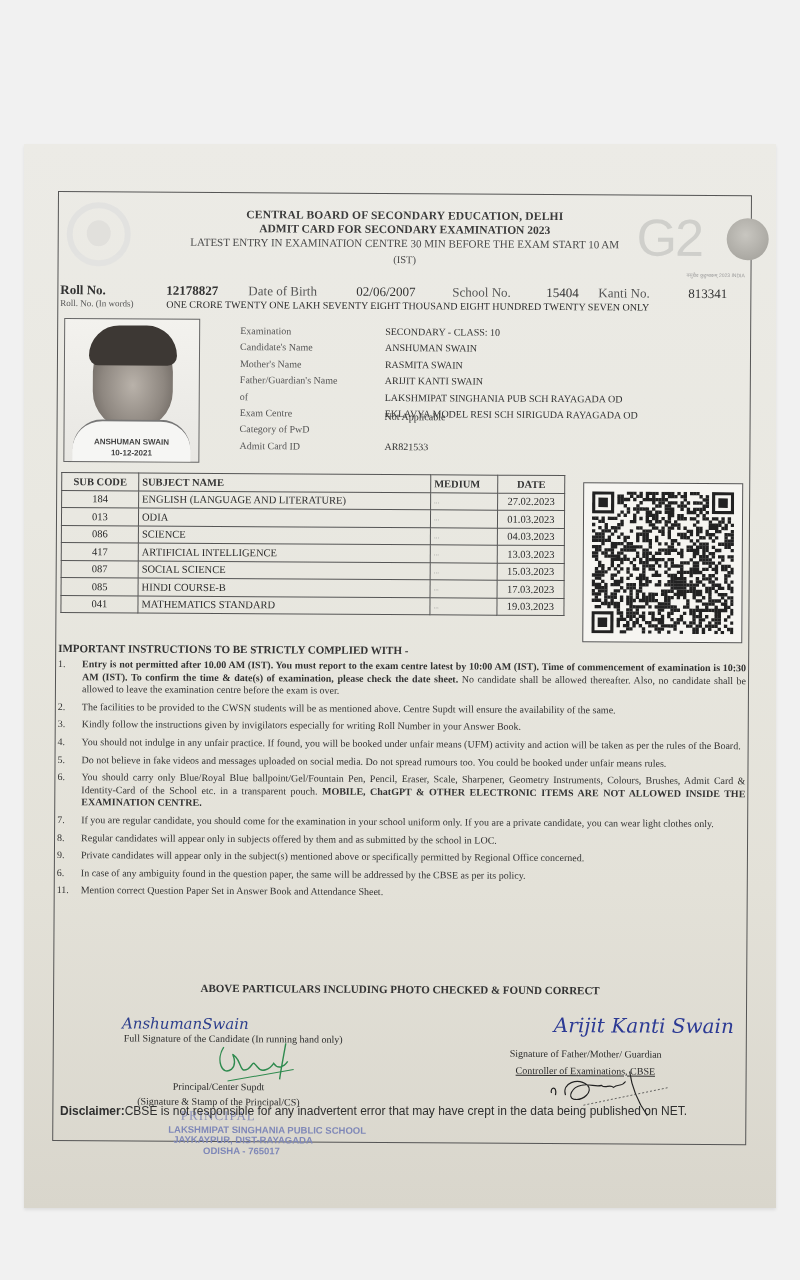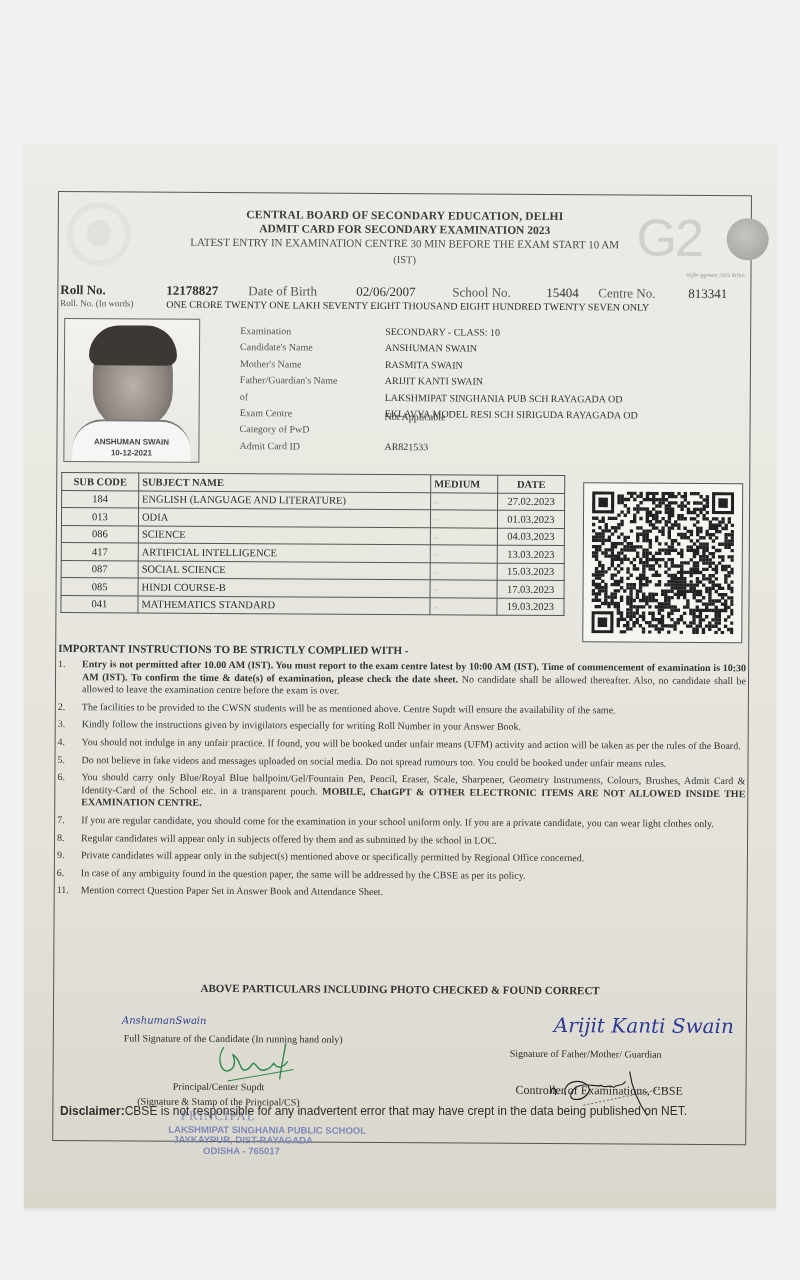--- a/index.html
+++ b/index.html
@@ -66,33 +66,33 @@
   .qr { position:absolute; left:526px; top:287px; width:158px; height:158px; border:1px solid #555; background:#f6f5f1; }
   .qr svg { position:absolute; left:8px; top:8px; }
 
   .instr-title { position:absolute; left:2px; top:450px; font-size:11px; font-weight:bold; color:#333; }
   .instr { position:absolute; left:2px; top:466px; width:688px; font-size:10px; color:#333; line-height:12.6px; }
   .instr .it { position:relative; padding-left:24px; margin-bottom:5px; text-align:justify; }
   .instr .num { position:absolute; left:0; top:0; }
   .instr .bold { font-weight:bold; }
   .confirm { position:absolute; left:0; width:692px; top:789px; text-align:center; font-size:11px; font-weight:bold; color:#333; }
 
-  .sig-cand { position:absolute; left:68px; top:822px; font-family:"DejaVu Serif", serif; font-style:italic; font-size:10px; color:#2c3e8c; }
+  .sig-cand { position:absolute; left:68px; top:822px; font-family:"DejaVu Serif", serif; font-style:italic; font-size:15px; color:#2c3e8c; }
   .sig-cand-lbl { position:absolute; left:70px; top:840px; font-size:10px; }
   .sig-principal { position:absolute; left:160px; top:846px; }
   .principal-lbl { position:absolute; left:0; width:330px; top:888px; text-align:center; font-size:10px; }
   .principal-lbl2 { position:absolute; left:0; width:330px; top:903px; text-align:center; font-size:10px; }
   .stamp1 { position:absolute; left:0; width:330px; top:915px; text-align:center; font-size:13px; color:#8a8fb8; letter-spacing:1px; }
   .stamp2 { position:absolute; left:115px; top:931px; font-family:"Liberation Sans", sans-serif; font-size:9.5px; font-weight:bold; color:#7f88b8; }
   .stamp3 { position:absolute; left:120px; top:941px; font-family:"Liberation Sans", sans-serif; font-size:9.5px; font-weight:bold; color:#7f88b8; }
   .stamp4 { position:absolute; left:150px; top:952px; font-family:"Liberation Sans", sans-serif; font-size:9.5px; font-weight:bold; color:#7f88b8; }
   .sig-guard { position:absolute; left:500px; top:818px; font-family:"DejaVu Serif", serif; font-style:italic; font-size:20px; color:#2c3a94; }
   .sig-guard-lbl { position:absolute; left:456px; top:853px; font-size:10px; }
   .sig-ctrl { position:absolute; left:490px; top:870px; }
-  .ctrl-lbl { position:absolute; left:462px; top:888px; font-size:12px; }
+  .ctrl-lbl { position:absolute; left:462px; top:870px; font-size:10px;text-decoration:underline; }
 
   .disclaimer { position:absolute; left:60px; top:1104px; font-family:"Liberation Sans", sans-serif; font-size:12px; color:#2f2f2f; white-space:nowrap; }
   .disclaimer b { font-weight:bold; }
 </style>
 </head>
 <body>
 
 <div class="photo-sheet"></div>
 
 <div class="card">
@@ -104,21 +104,21 @@
   <div class="g20">G2</div>
   <div class="g20-globe"></div>
   <div class="g20-sub">वसुधैव कुटुम्बकम् 2023 INDIA</div>
 
   <div class="abs row1 b" style="left:2px;">Roll No.</div>
   <div class="abs row1 b" style="left:108px;">12178827</div>
   <div class="abs row1 lbl" style="left:190px;">Date of Birth</div>
   <div class="abs row1" style="left:298px;">02/06/2007</div>
   <div class="abs row1 lbl" style="left:394px;">School No.</div>
   <div class="abs row1" style="left:488px;">15404</div>
-  <div class="abs row1 lbl" style="left:540px;">Centre No.</div>
+  <div class="abs row1 lbl" style="left:540px;">Kanti No.</div>
   <div class="abs row1" style="left:630px;">813341</div>
   <div class="abs words lbl" style="left:2px; font-size:9px;">Roll. No. (In words)</div>
   <div class="abs words" style="left:108px;">ONE CRORE TWENTY ONE LAKH SEVENTY EIGHT THOUSAND EIGHT HUNDRED TWENTY SEVEN ONLY</div>
 
   <div class="photo">
     <div class="head"></div>
     <div class="hair"></div>
     <div class="shirt"></div>
     <div class="photo-name">ANSHUMAN SWAIN</div>
     <div class="photo-date">10-12-2021</div>

